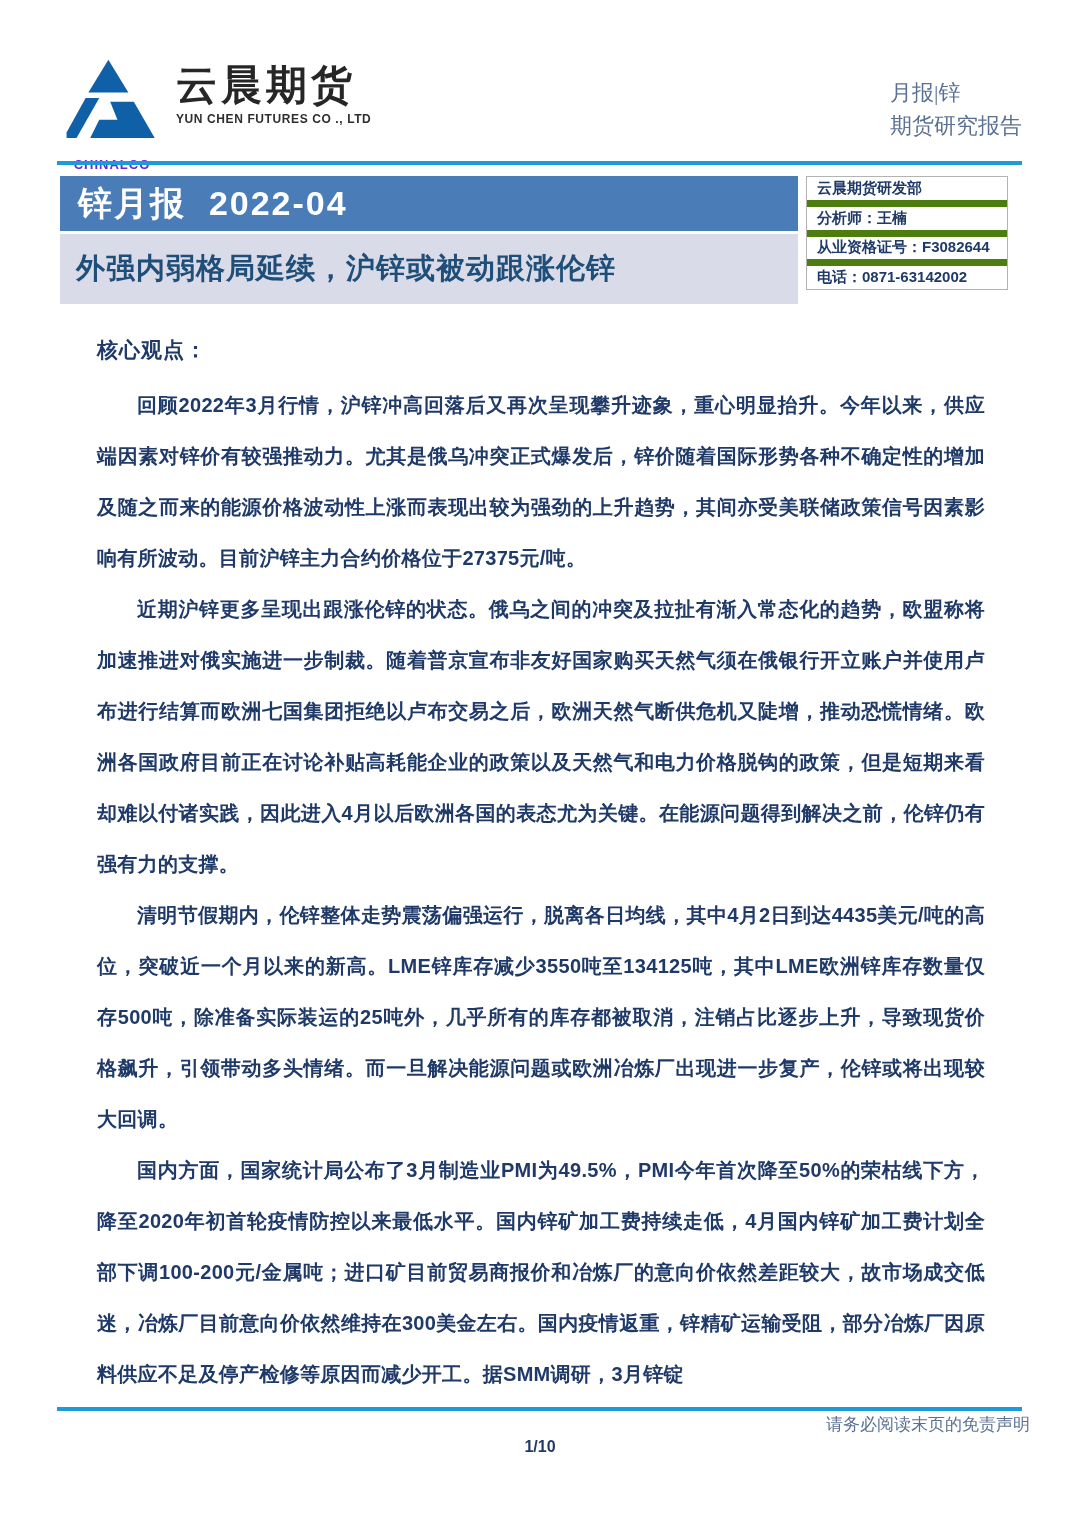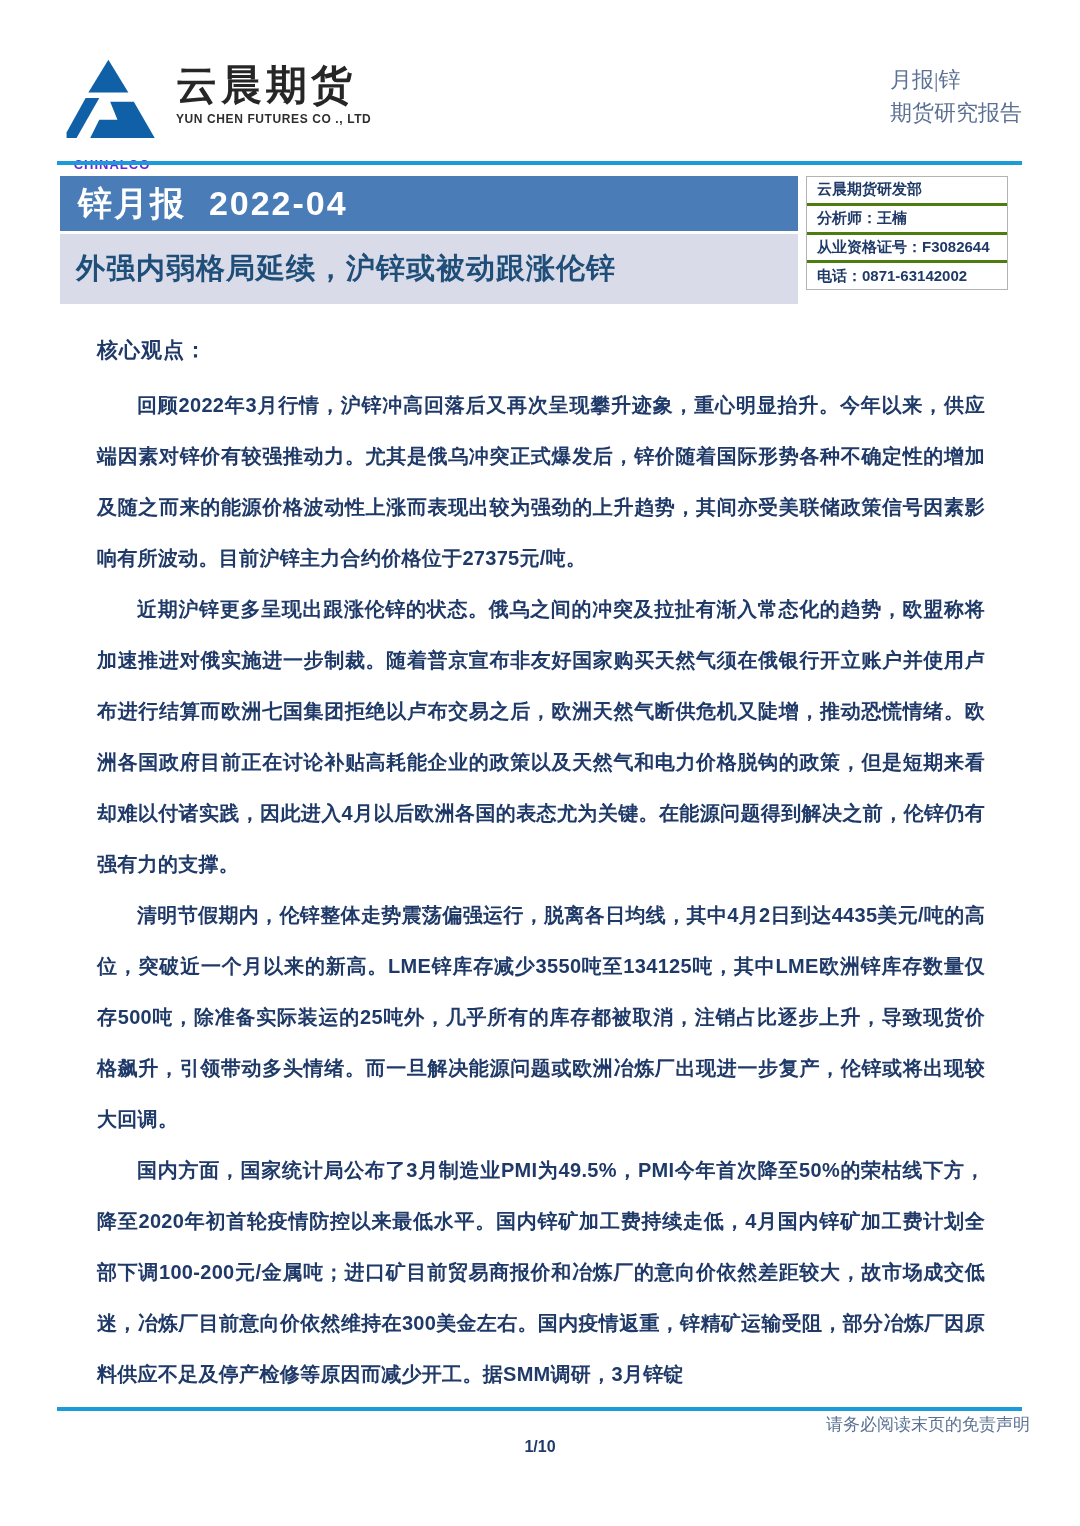--- a/index.html
+++ b/index.html
@@ -8,33 +8,33 @@
     font-family:"Liberation Sans","DejaVu Sans",sans-serif;
   }
   
   .header{position:absolute;top:58px;left:62px;right:58px;display:flex;justify-content:space-between;align-items:flex-start;}
   .logo-wrap{display:flex;align-items:flex-start;}
   .logo-mark{width:100px;display:flex;flex-direction:column;align-items:center;}
   .logo-caption{color:#6d28d9;font-weight:bold;font-size:13px;letter-spacing:1px;margin-top:19px;}
   .brand{margin-left:14px;margin-top:4px;}
   .brand-cn{font-size:41px;font-weight:700;color:#262626;letter-spacing:4px;line-height:1.15;}
   .brand-en{font-size:12px;font-weight:bold;color:#2e2e2e;letter-spacing:0.6px;margin-top:3px;}
-  .report-type{margin-top:5px;text-align:left;color:#5b7193;
+  .report-type{margin-top:18px;text-align:left;color:#5b7193;
     font-family:"Liberation Serif","DejaVu Serif",serif;font-size:22px;line-height:33px;}
   .header-rule{position:absolute;top:161px;left:57px;right:58px;height:4px;background:#1b9cd8;}
   
   .title-section{position:absolute;top:176px;left:60px;right:72px;display:flex;gap:8px;}
   .title-left{flex:1;min-width:0;}
   .band-blue{height:55px;background:#4a7cb8;display:flex;align-items:center;padding-left:18px;}
   .band-blue .title-text{color:#ffffff;font-size:34px;font-weight:bold;letter-spacing:2px;white-space:pre;}
   .band-sub{height:70px;margin-top:3px;background:#d9dbe8;display:flex;align-items:center;padding-left:16px;}
   .band-sub .subtitle-text{color:#1f4e79;font-size:29px;font-weight:bold;letter-spacing:1px;}
   .info-box{width:200px;height:112px;border:1px solid #b3b3b3;display:flex;flex-direction:column;background:#fff;}
   .info-row{flex:1;display:flex;align-items:center;padding-left:10px;
-    font-size:15px;font-weight:bold;color:#1f3a68;border-bottom:3px solid #4d7c0f;white-space:nowrap;}
+    font-size:15px;font-weight:bold;color:#1f3a68;border-bottom:7px solid #4d7c0f;white-space:nowrap;}
   .info-row:last-child{border-bottom:none;}
   
   .body-area{position:absolute;top:322px;left:97px;width:888px;color:#1f3a68;}
   .section-heading{font-size:21px;font-weight:bold;margin:14px 0 16px;letter-spacing:1px;}
   .body-area p{margin:0;font-size:20px;font-weight:600;line-height:51px;
     text-indent:2em;text-align:justify;letter-spacing:0.3px;}
   
   .footer-rule{position:absolute;top:1407px;left:57px;right:58px;height:4px;background:#1b9cd8;}
   .disclaimer{position:absolute;top:1413px;right:50px;color:#5b7193;font-size:17px;
     font-family:"Liberation Serif","DejaVu Serif",serif;}

